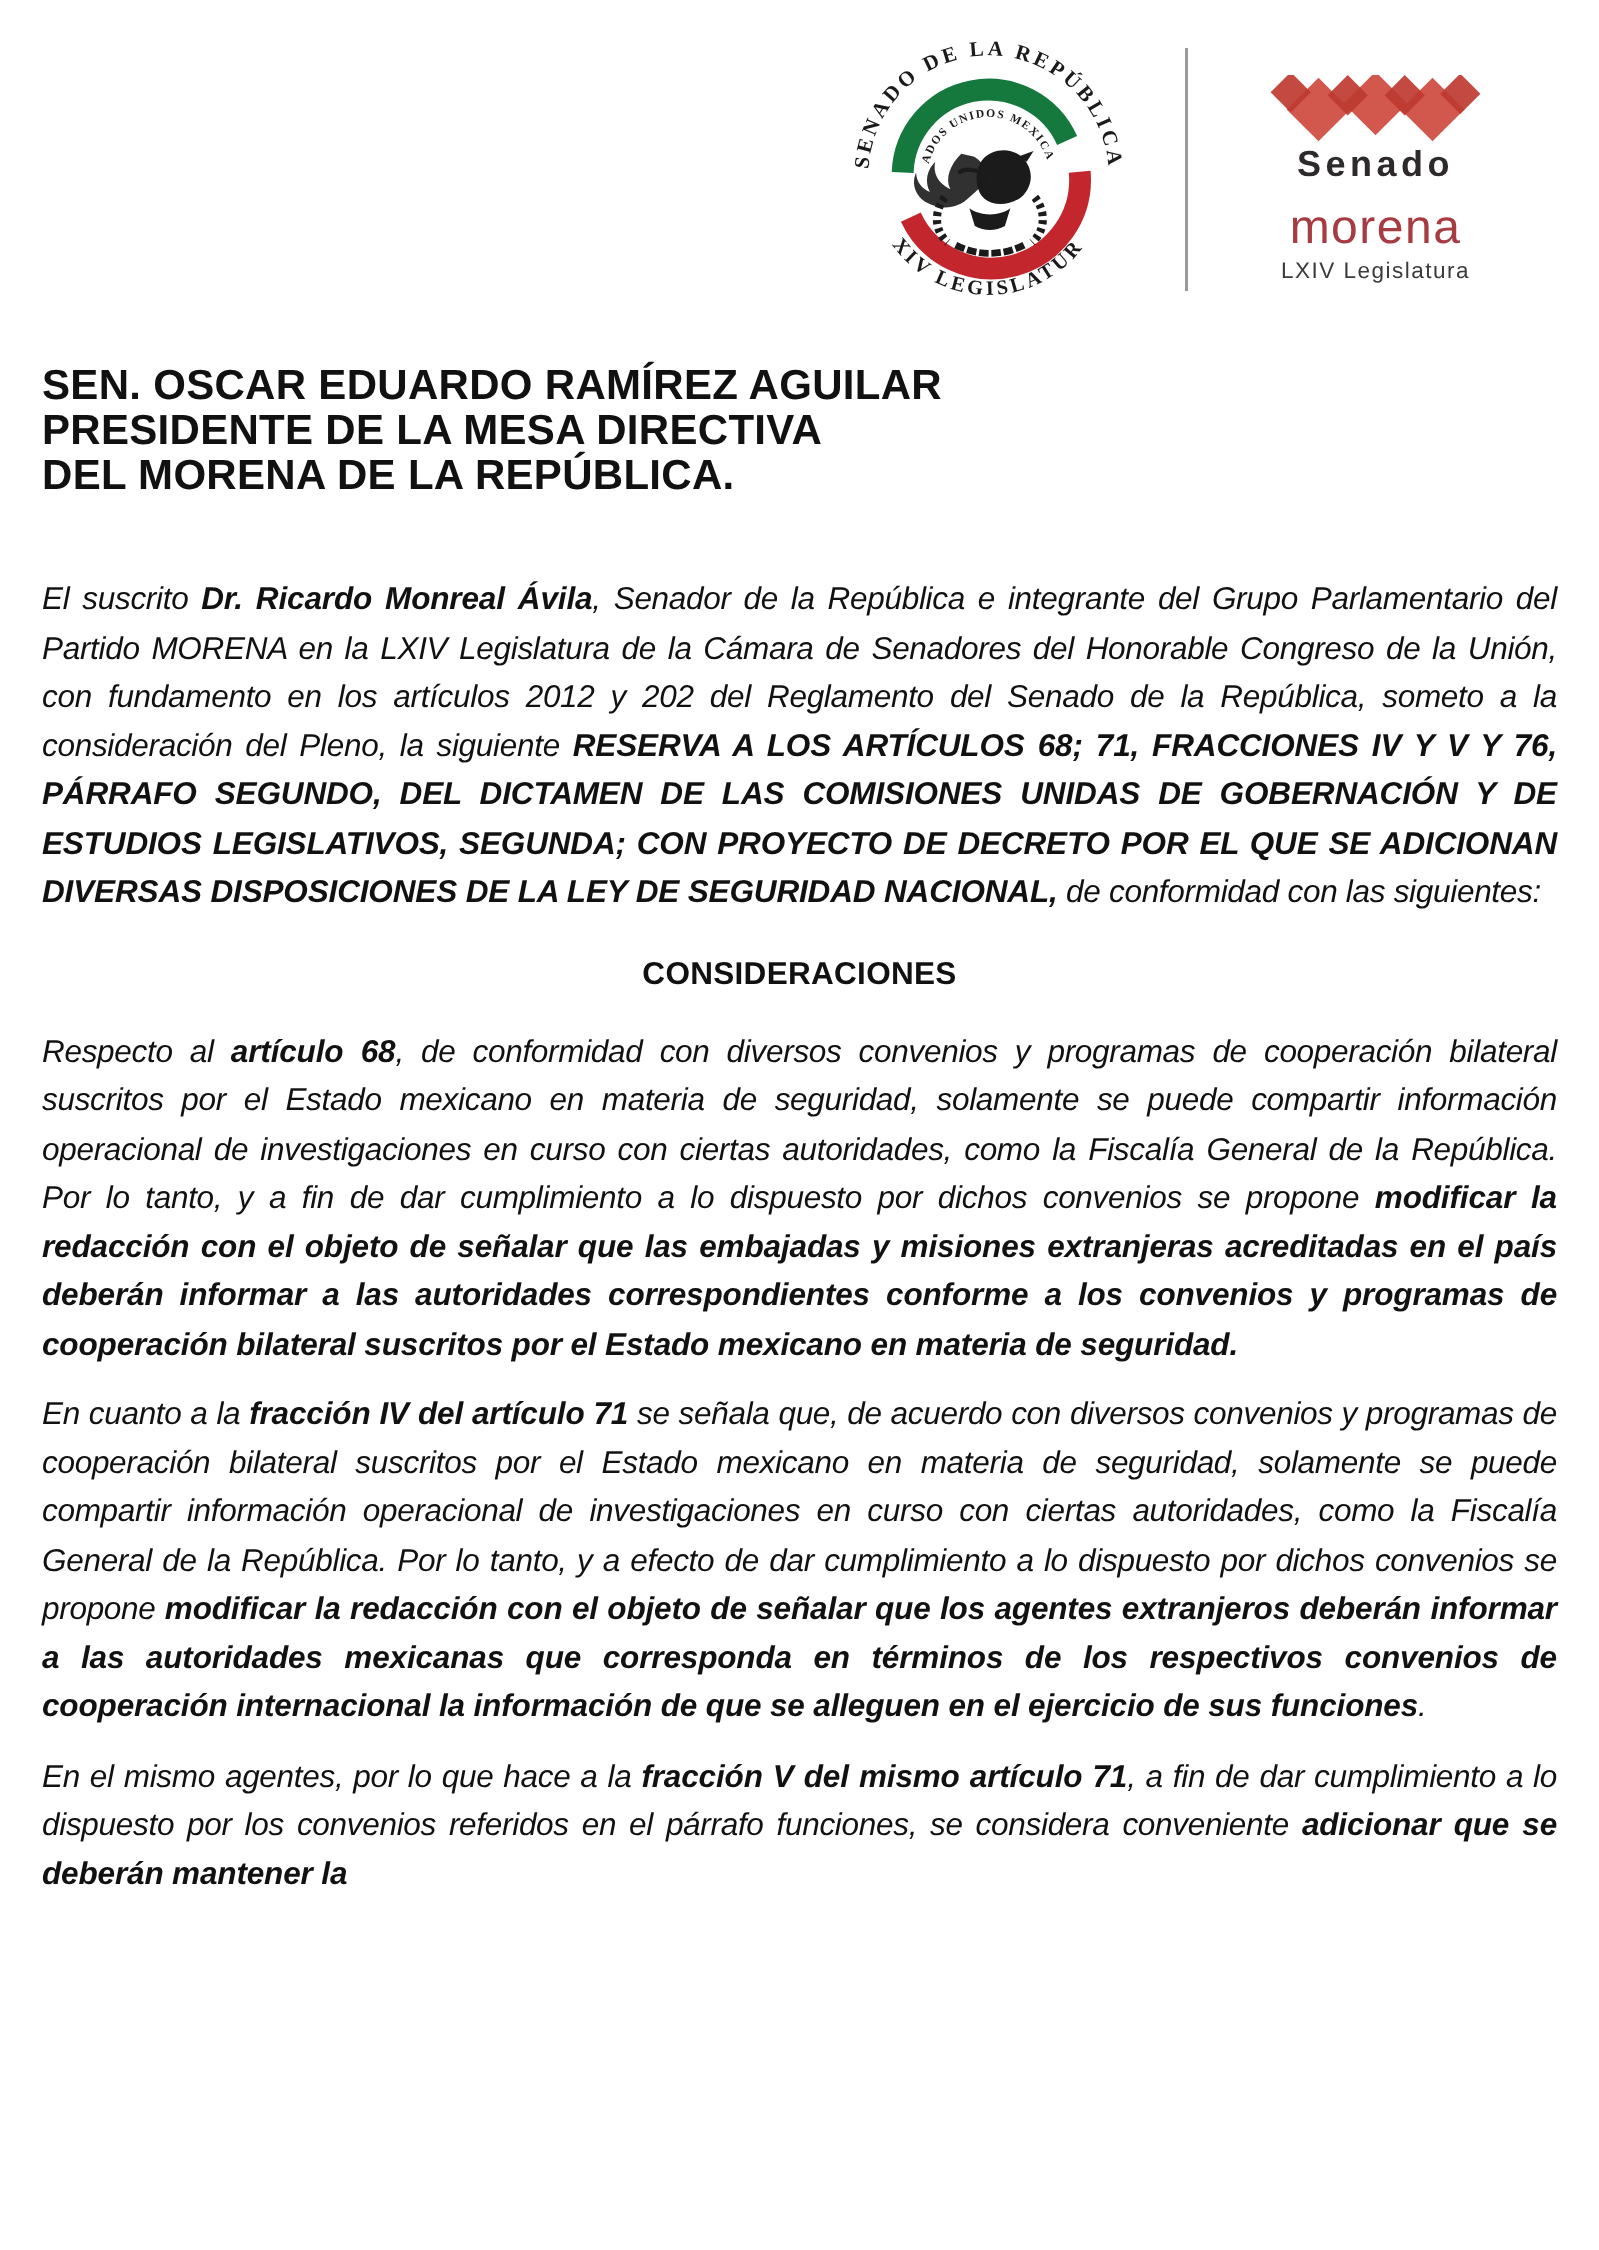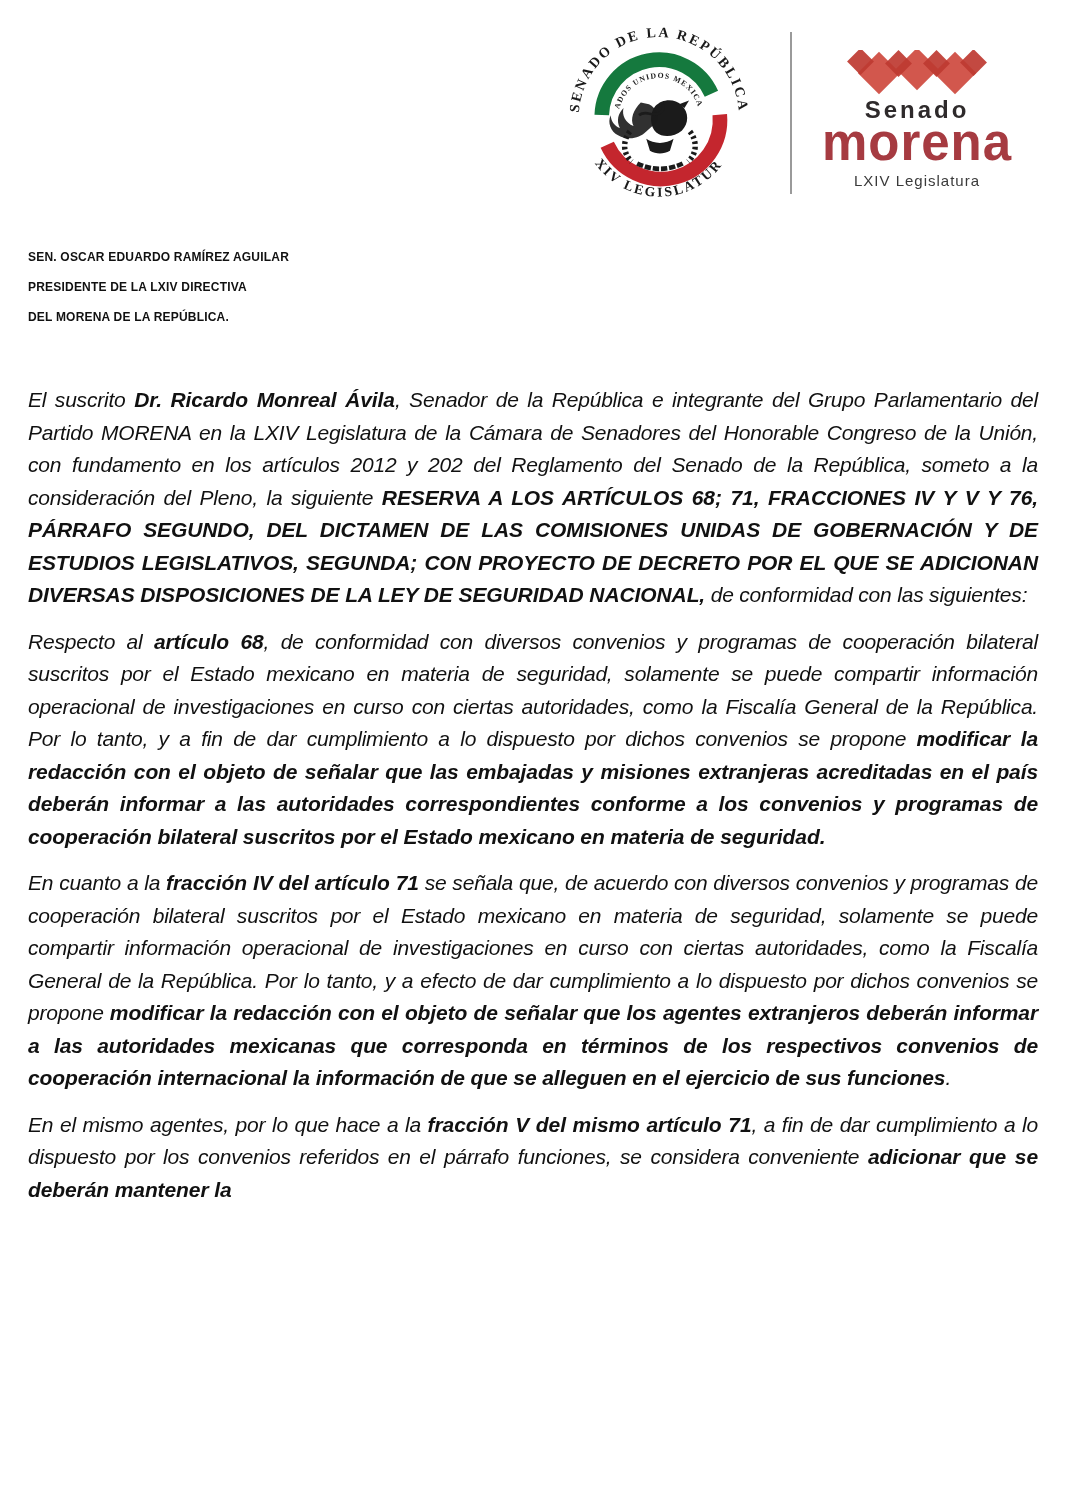--- a/index.html
+++ b/index.html
@@ -16,31 +16,31 @@
   .header{position:relative;height:212px;}
   .seal{position:absolute;left:568px;top:26px;width:182px;height:182px;}
   .hdr-divider{position:absolute;left:790px;top:32px;width:2px;height:162px;background:var(--divider,#9a9a9a);}
   .morena{position:absolute;left:812px;top:50px;width:210px;text-align:center;}
   .morena svg{display:block;margin:0 auto;}
   .morena-senado{
     font-size:24px;font-weight:bold;letter-spacing:3px;
     color:var(--morena-ink,#2e2a2b);line-height:1;margin-top:2px;
   }
   .morena-word{
-    font-size:51px;font-weight:bold;letter-spacing:1px;
-    color:var(--brand-red,#a63b41);line-height:0.82;margin-top:0;
+    font-size:32px;font-weight:normal;letter-spacing:1px;
+    color:var(--brand-red,#a63b41);line-height:0.82;margin-top:16px;
   }
   .morena-leg{
     font-size:15px;color:#3a3a3a;letter-spacing:1px;margin-top:8px;
   }
   
   .content{padding:0 28px;}
   .recipient{
     margin-top:30px;margin-bottom:52px;
-    font-weight:bold;font-size:12px;line-height:30px;
+    font-weight:bold;font-size:28px;line-height:30px;
     letter-spacing:0.2px;
   }
   .para{
     font-size:21px;line-height:32.5px;
     text-align:justify;letter-spacing:-0.2px;
     margin:0 0 14px 0;
     font-style:italic;
   }
   .para b{letter-spacing:-0.1px;}
   .section-heading{
@@ -107,25 +107,26 @@
       <div class="morena-senado">Senado</div>
       <div class="morena-word">morena</div>
       <div class="morena-leg">LXIV Legislatura</div>
     </div>
   </div>
 
   <div class="content">
 
     <div class="recipient">
       <div>SEN. OSCAR EDUARDO RAMÍREZ AGUILAR</div>
-      <div>PRESIDENTE DE LA LXIV DIRECTIVA</div>
+      <div>PRESIDENTE DE LA MESA DIRECTIVA</div>
       <div>DEL MORENA DE LA REPÚBLICA.</div>
     </div>
 
     <p class="para"><span>El suscrito </span><b>Dr. Ricardo Monreal Ávila</b><span>, Senador de la República e integrante del Grupo Parlamentario del Partido MORENA en la LXIV Legislatura de la Cámara de Senadores del Honorable Congreso de la Unión, con fundamento en los artículos 2012 y 202 del Reglamento del Senado de la República, someto a la consideración del Pleno, la siguiente </span><b>RESERVA A LOS ARTÍCULOS 68; 71, FRACCIONES IV Y V Y 76, PÁRRAFO SEGUNDO, DEL DICTAMEN DE LAS COMISIONES UNIDAS DE GOBERNACIÓN Y DE ESTUDIOS LEGISLATIVOS, SEGUNDA; CON PROYECTO DE DECRETO POR EL QUE SE ADICIONAN DIVERSAS DISPOSICIONES DE LA LEY DE SEGURIDAD NACIONAL,</b><span> de conformidad con las siguientes:</span></p>
 
+    <h2 class="section-heading">CONSIDERACIONES</h2>
 
     <p class="para"><span>Respecto al </span><b>artículo 68</b><span>, de conformidad con diversos convenios y programas de cooperación bilateral suscritos por el Estado mexicano en materia de seguridad, solamente se puede compartir información operacional de investigaciones en curso con ciertas autoridades, como la Fiscalía General de la República. Por lo tanto, y a fin de dar cumplimiento a lo dispuesto por dichos convenios se propone </span><b>modificar la redacción con el objeto de señalar que las embajadas y misiones extranjeras acreditadas en el país deberán informar a las autoridades correspondientes conforme a los convenios y programas de cooperación bilateral suscritos por el Estado mexicano en materia de seguridad.</b></p>
     <p class="para"><span>En cuanto a la </span><b>fracción IV del artículo 71</b><span> se señala que, de acuerdo con diversos convenios y programas de cooperación bilateral suscritos por el Estado mexicano en materia de seguridad, solamente se puede compartir información operacional de investigaciones en curso con ciertas autoridades, como la Fiscalía General de la República. Por lo tanto, y a efecto de dar cumplimiento a lo dispuesto por dichos convenios se propone </span><b>modificar la redacción con el objeto de señalar que los agentes extranjeros deberán informar a las autoridades mexicanas que corresponda en términos de los respectivos convenios de cooperación internacional la información de que se alleguen en el ejercicio de sus funciones</b><span>.</span></p>
     <p class="para"><span>En el mismo agentes, por lo que hace a la </span><b>fracción V del mismo artículo 71</b><span>, a fin de dar cumplimiento a lo dispuesto por los convenios referidos en el párrafo funciones, se considera conveniente </span><b>adicionar que se deberán mantener la</b></p>
 
   </div>
 </div>
 
 </body></html>

